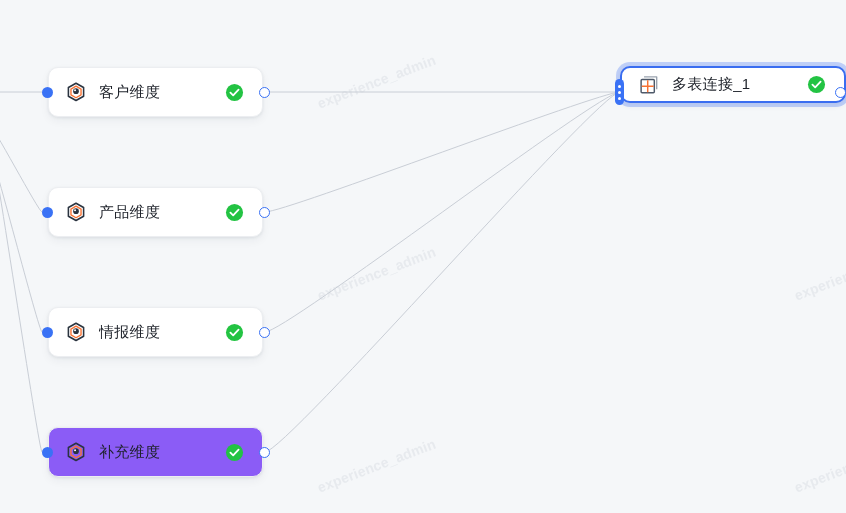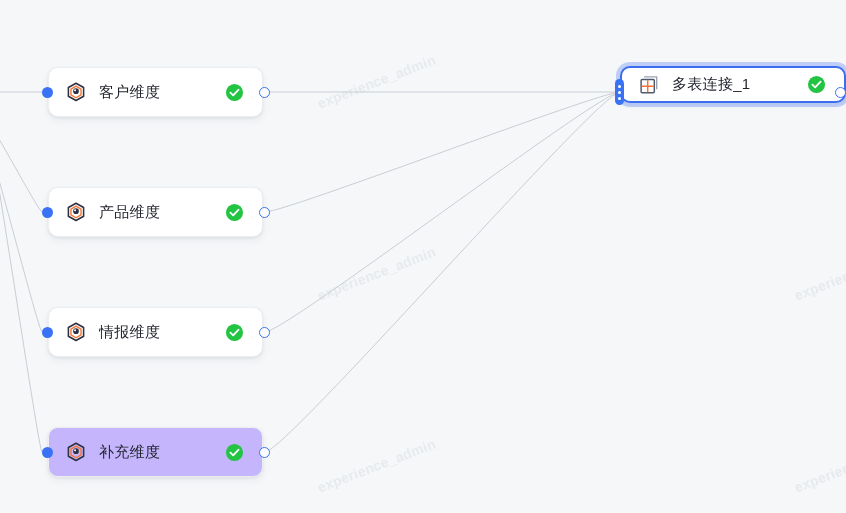--- a/index.html
+++ b/index.html
@@ -205,21 +205,21 @@
           <circle cx="10" cy="10" r="9" fill="#23c343"></circle>
           <path d="M5.7 10.2 L8.6 13.0 L14.3 7.1" fill="none" stroke="#ffffff" stroke-width="1.9" stroke-linecap="round" stroke-linejoin="round"></path>
         </svg>
       </div>
       <div class="port" style="left: 42px; top: 327px;">
         <div class="port-in-dot"></div>
       </div>
       <div class="port" style="left: 259px; top: 327px;">
         <div class="port-out-ring"></div>
       </div>
-      <div class="node" style="left: 48px; top: 427px; width: 215px; height: 50px; background: #c4b5fd;">
+      <div class="node" style="left: 48px; top: 427px; width: 215px; height: 50px; background: #8b5cf6;">
         <svg class="node-icon" viewBox="0 0 24 24">
           <path d="M12 2.4 20.3 7.1 20.3 16.6 12 21.3 3.7 16.6 3.7 7.1 Z" fill="none" stroke="#2b3440" stroke-width="1.7" stroke-linejoin="round"></path>
           <path d="M12 5.6 17.5 8.8 17.5 15.1 12 18.3 6.5 15.1 6.5 8.8 Z" fill="none" stroke="#f77234" stroke-width="1.5" stroke-linejoin="round"></path>
           <circle cx="12" cy="11.1" r="3.1" fill="#2b3440"></circle>
           <circle cx="11" cy="10.2" r="1.1" fill="#ffffff"></circle>
         </svg>
         <span class="node-label">补充维度</span>
         <svg class="status-badge" viewBox="0 0 20 20">
           <circle cx="10" cy="10" r="9" fill="#23c343"></circle>
           <path d="M5.7 10.2 L8.6 13.0 L14.3 7.1" fill="none" stroke="#ffffff" stroke-width="1.9" stroke-linecap="round" stroke-linejoin="round"></path>

